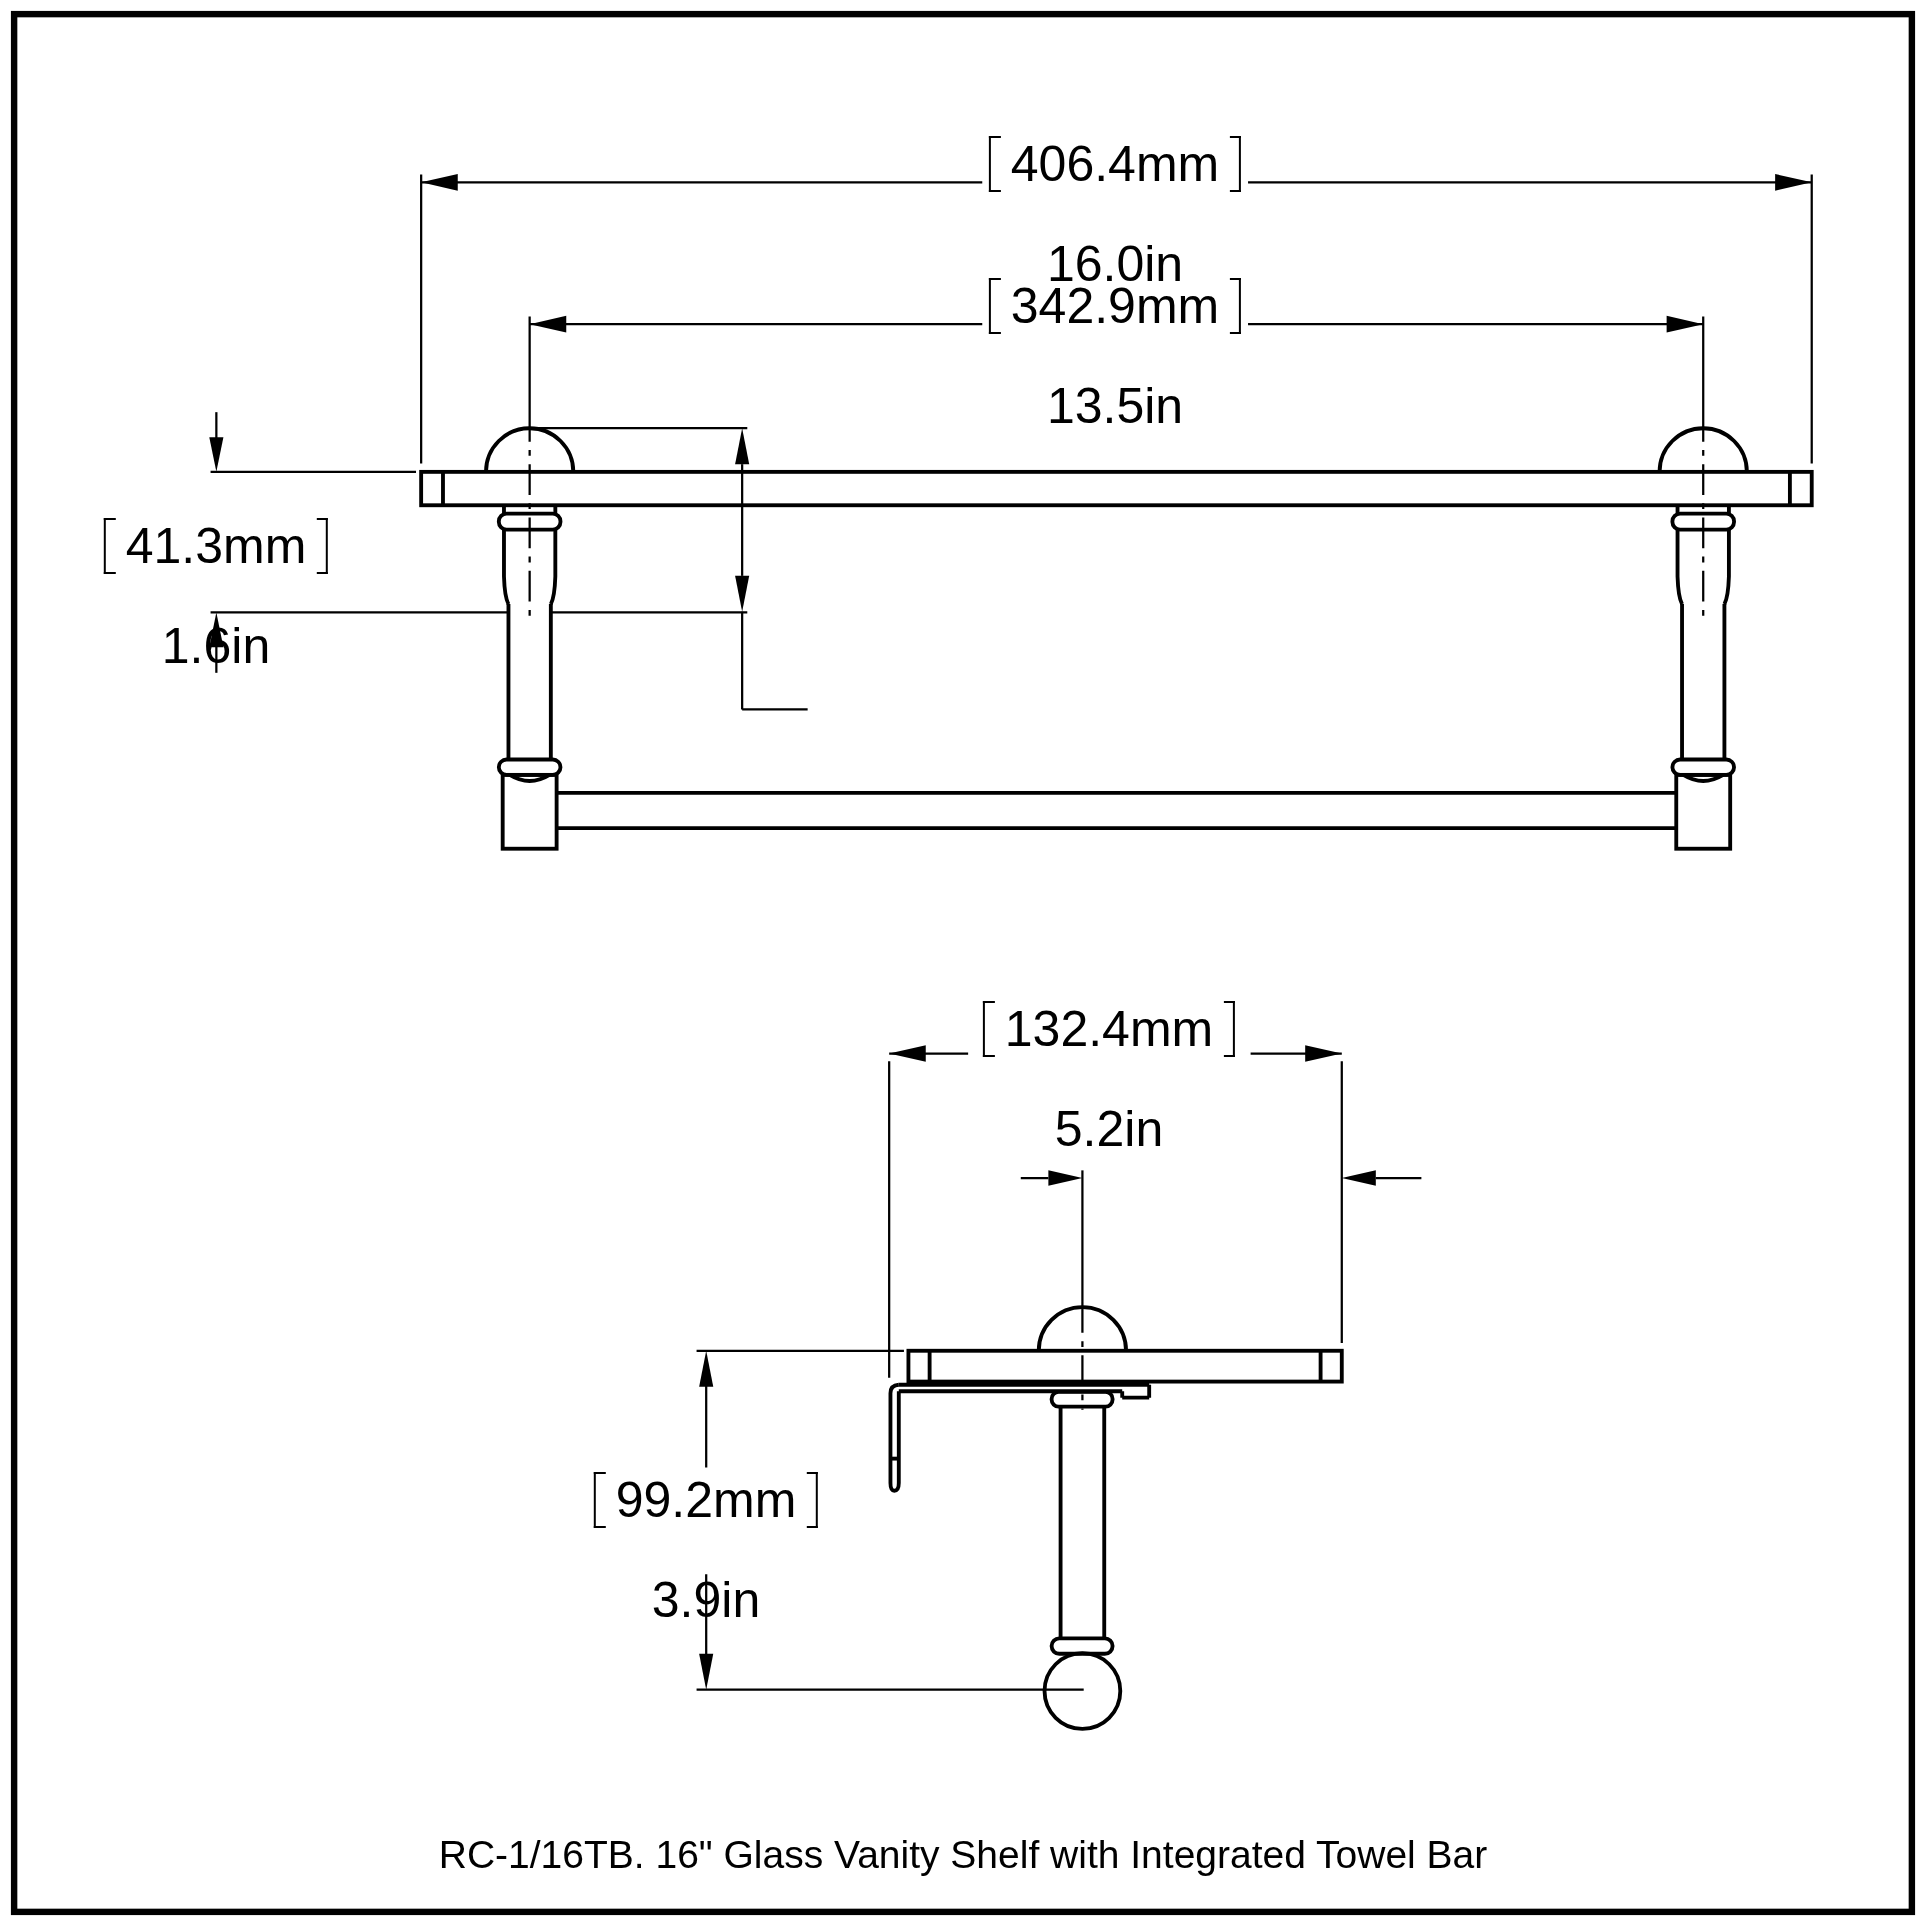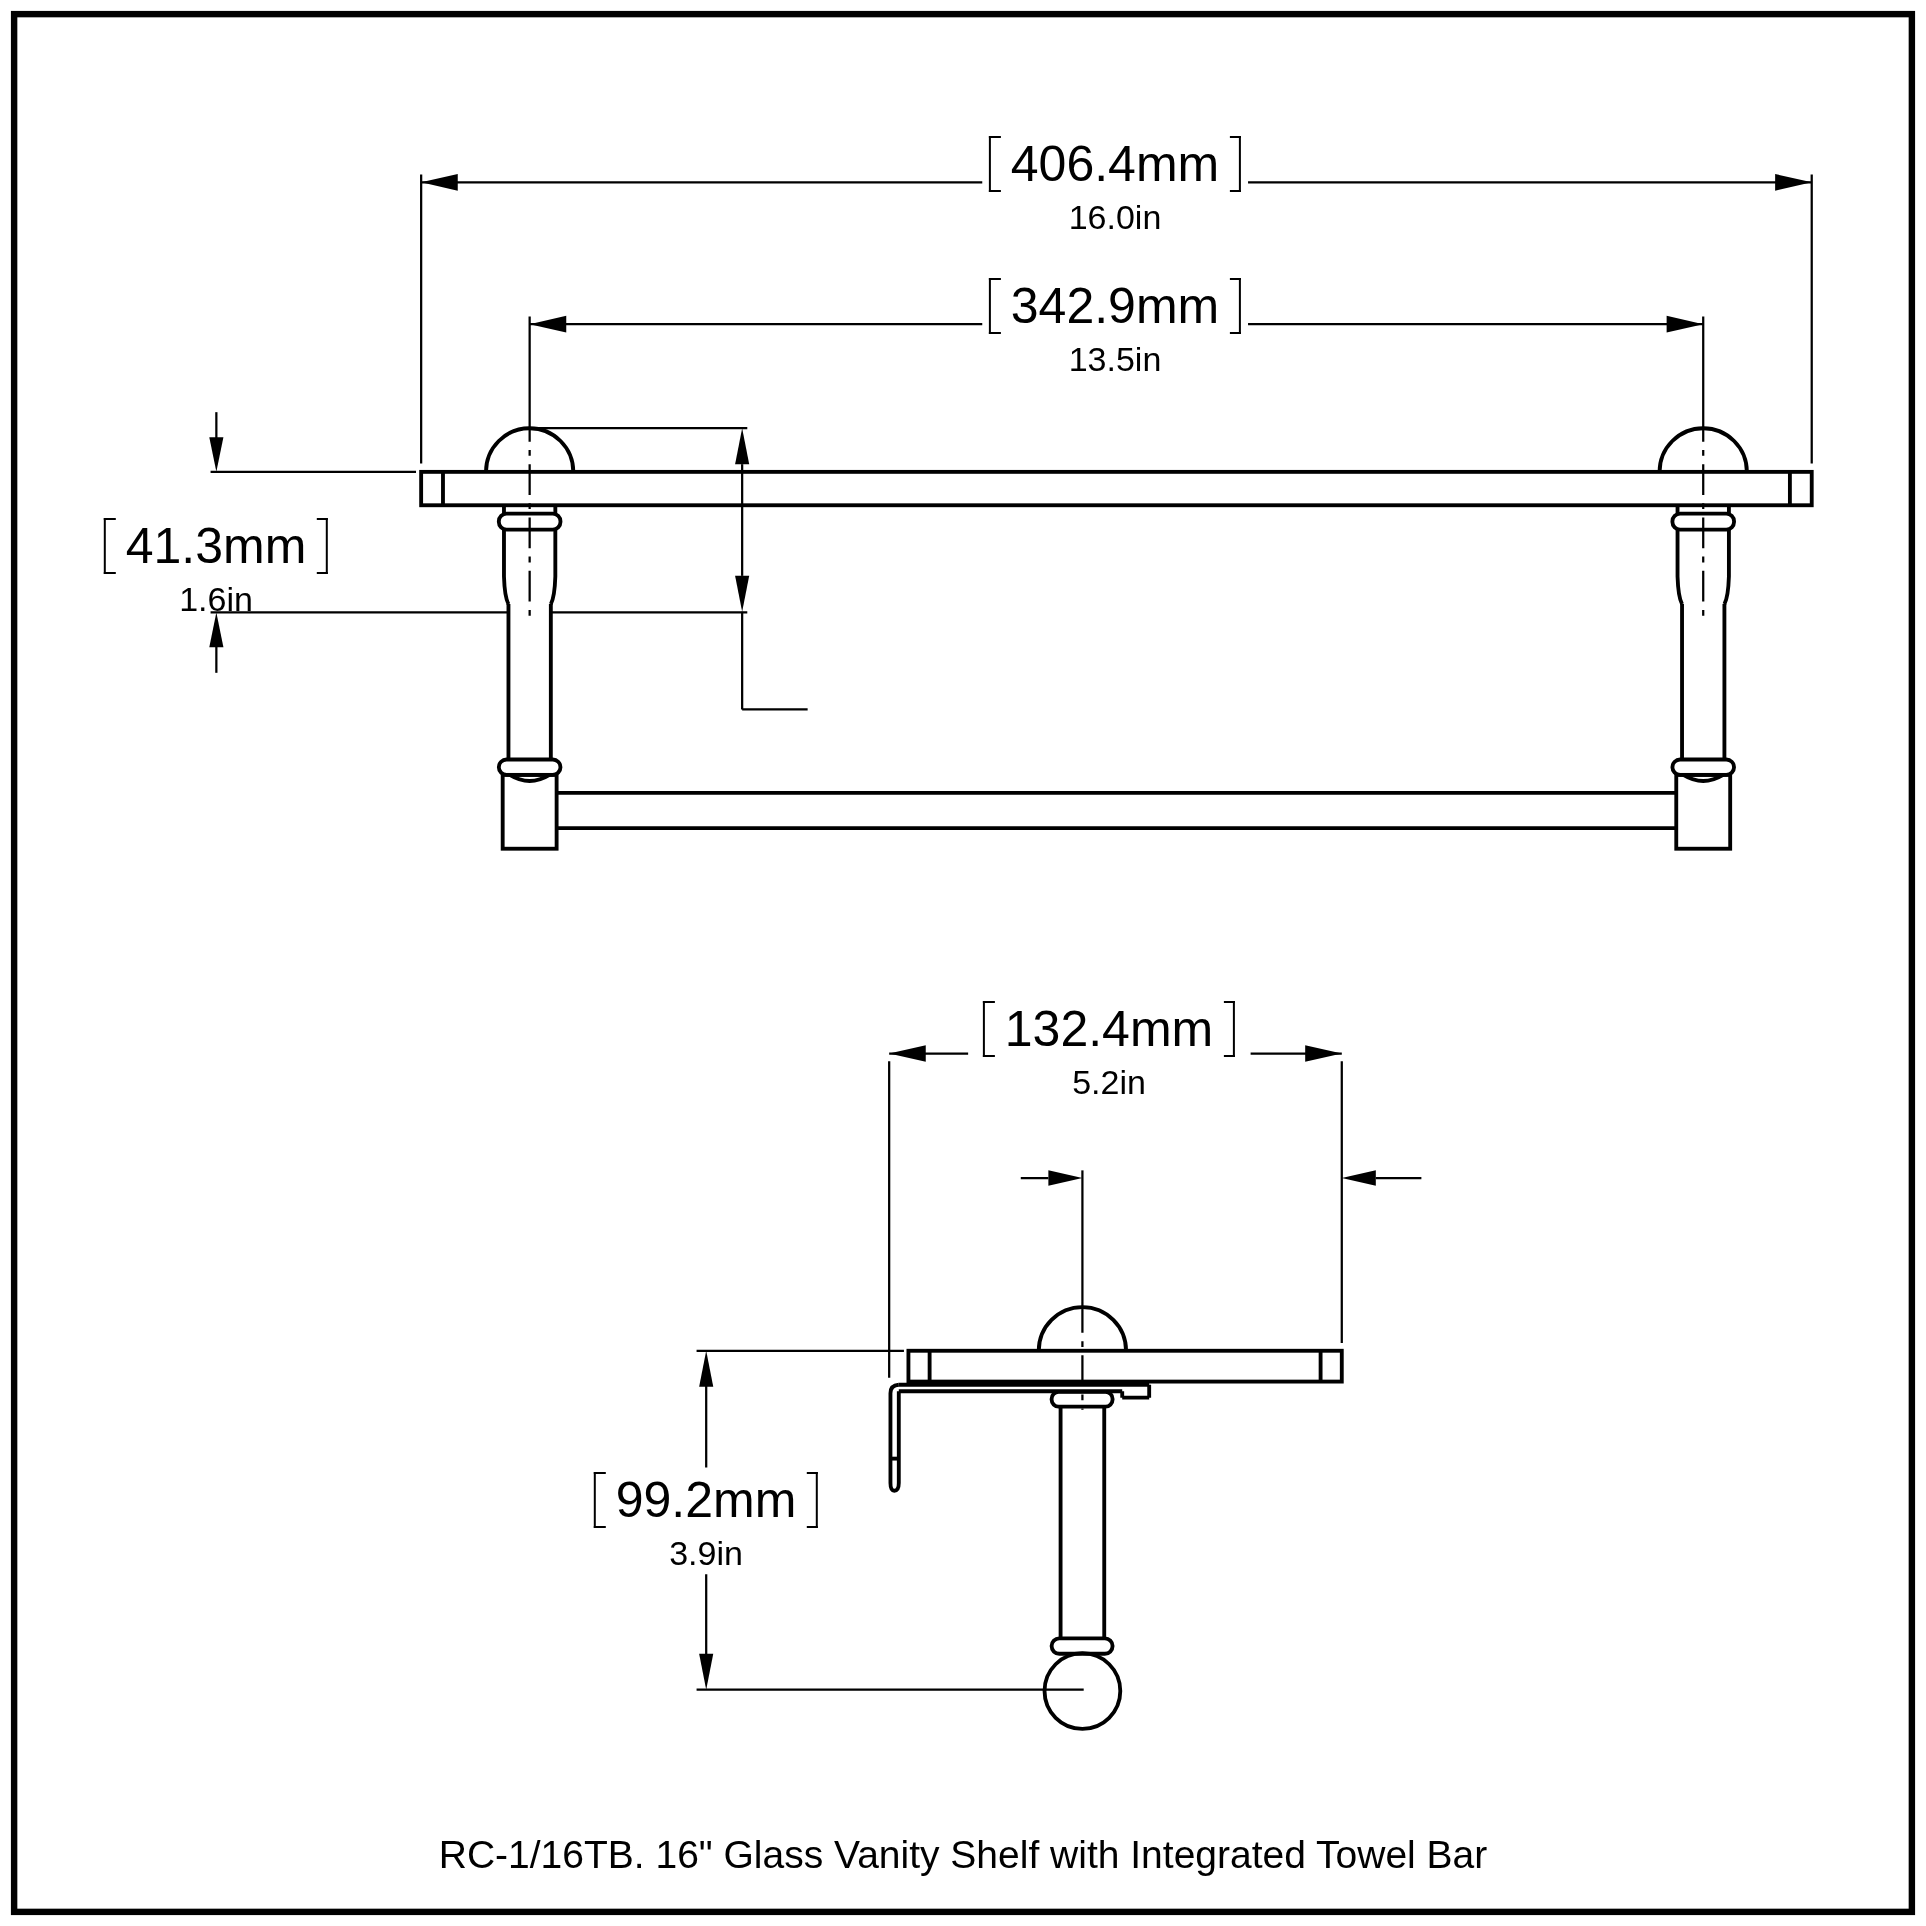--- a/index.html
+++ b/index.html
@@ -7,27 +7,27 @@
        font-family:"Liberation Sans", sans-serif;color:#000;}
   .sheet{position:relative;width:1926px;height:1926px;background:#fff;}
   .art{position:absolute;left:0;top:0;width:1926px;height:1926px;}
   .art path,.art rect,.art circle,.art line{vector-effect:none;}
   .ol{stroke:#000;stroke-width:6;fill:none;stroke-linecap:butt;}
   .thin{stroke:#000;stroke-width:3.5;fill:none;}
   .cl{stroke:#000;stroke-width:3.5;fill:none;stroke-dasharray:48 13 9 13;}
   .hd{fill:#000;stroke:none;}
   .frame{stroke:#000;stroke-width:10;fill:none;}
   .dim-label{position:absolute;transform:translateX(-50%);
-             display:flex;flex-direction:column;align-items:center;}
+             display:flex;flex-direction:column;align-items:center;gap:47px;}
   .mm-row{display:flex;align-items:stretch;height:56px;}
   .bk{width:9.6px;}
   .bkl{border-left:2.6px solid #000;border-top:2.6px solid #000;border-bottom:2.6px solid #000;}
   .bkr{border-right:2.6px solid #000;border-top:2.6px solid #000;border-bottom:2.6px solid #000;}
   .mm{font-size:50px;line-height:56px;padding:0 10.3px;white-space:nowrap;font-weight:400;}
-  .in{font-size:34px;line-height:48px;margin-top:1.3px;white-space:nowrap;}
+  .in{font-size:50px;line-height:48px;margin-top:1.3px;white-space:nowrap;}
   .caption{position:absolute;left:963px;top:1832px;transform:translateX(-50%);
            font-size:39px;line-height:46px;white-space:nowrap;}
 </style>
 </head>
 <body>
 
 <div class="sheet">
 
   <svg class="art" viewBox="0 0 3000 3000">
     <defs>

